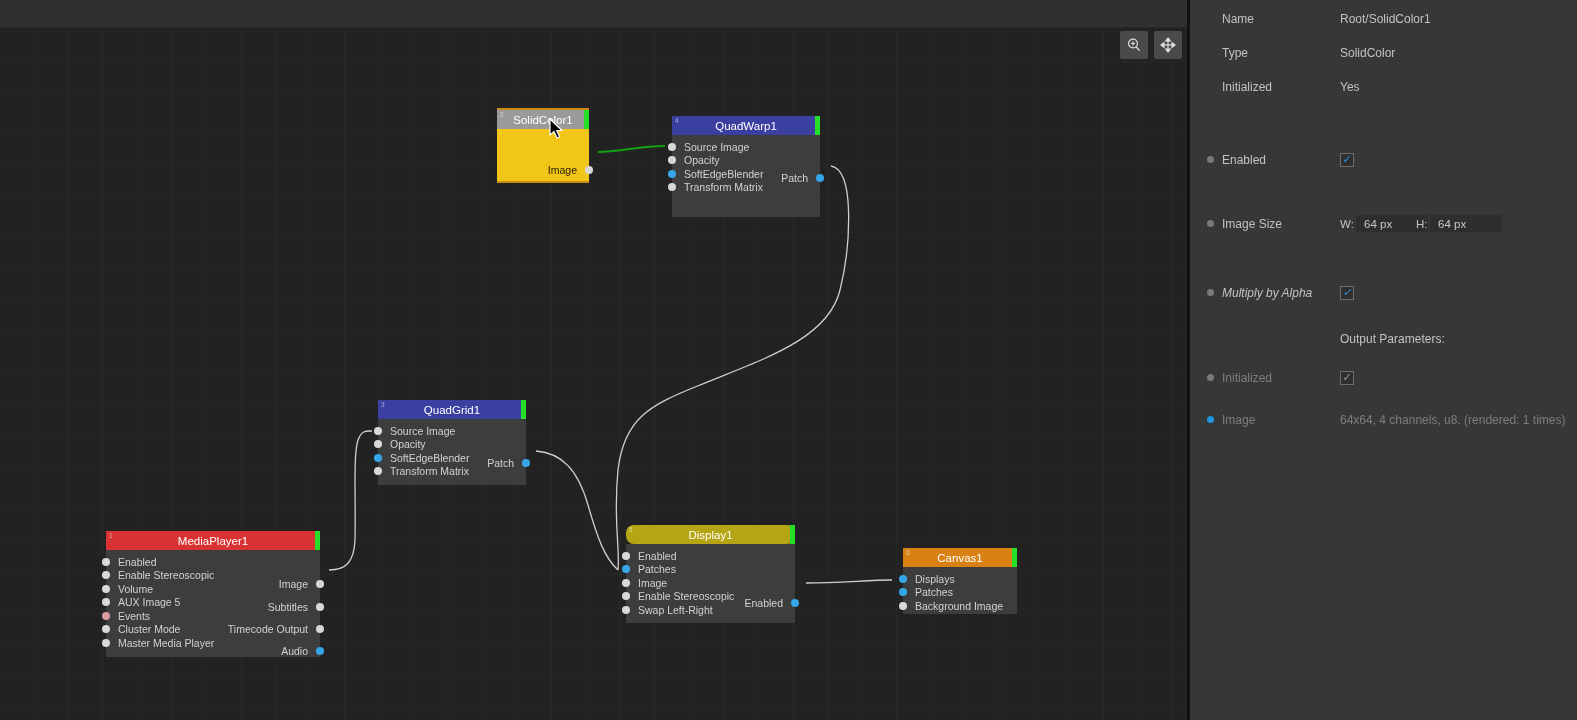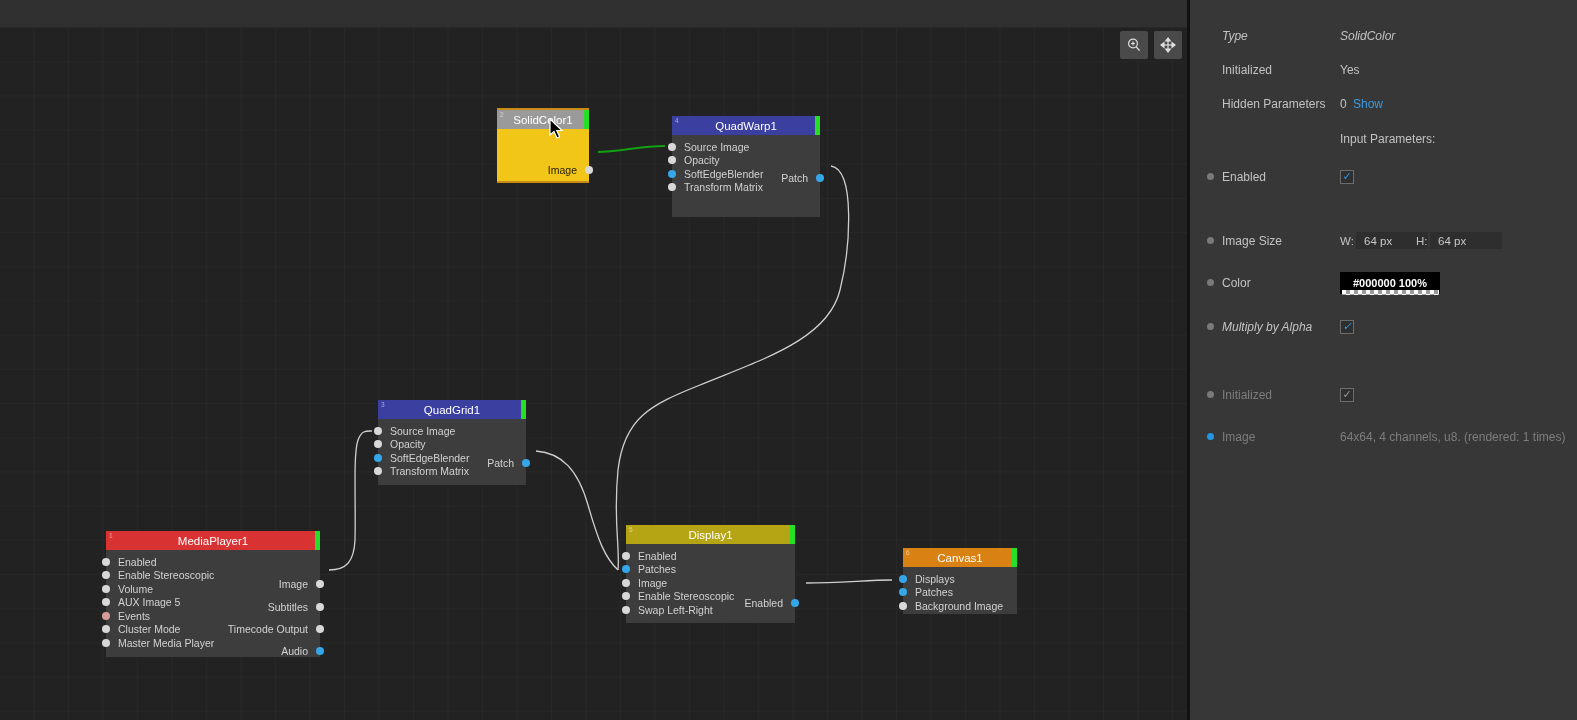--- a/index.html
+++ b/index.html
@@ -311,21 +311,21 @@
           <span class="port out"></span>
         </div>
         <div class="node-row out" style="position:absolute; right:0; left:0; top:94px;">
           <span>Audio</span>
           <span class="port out blue"></span>
         </div>
       </div>
     </div>
 
     <div class="node" id="n-display1" style="left:626px; top:525px; width:169px;">
-      <div class="node-header" style="background:#b5a414;">
+      <div class="node-header" style="background:#b5a414;border-radius:8px;">
         <span class="node-idx">5</span>
         <span>Display1</span>
         <span class="node-accent"></span>
       </div>
       <div class="node-body" style="height:79px;">
         <div class="node-row in">
           <span class="port in"></span>
           <span>Enabled</span>
         </div>
         <div class="node-row in">
@@ -371,66 +371,59 @@
           <span>Background Image</span>
         </div>
       </div>
     </div>
   </div>
 
   <div id="graph-divider"></div>
 
   <div id="panel">
 
-    <div class="prow" style="top:17px;font-style:italic;">
+    <div class="prow" style="top:0px;">
+      <span class="plabel">Name</span>
+      <span class="pvalue">Root/SolidColor1</span>
+    </div>
+    <div class="prow" style="top:17px;">
       <span class="plabel">Type</span>
       <span class="pvalue">SolidColor</span>
     </div>
     <div class="prow" style="top:34px;">
       <span class="plabel">Initialized</span>
       <span class="pvalue">Yes</span>
     </div>
-    <div class="prow" style="top:51px;">
-      <span class="plabel">Hidden Parameters</span>
-      <span class="pvalue">0</span>
-      <span class="link-text" style="position:absolute; left:163px;">Show</span>
-    </div>
-
-    <div class="prow" style="top:69px;">
-      <span class="section-head">Input Parameters:</span>
-    </div>
+
 
     <div class="prow" style="top:90px;">
       <span class="bullet"></span>
       <span class="plabel">Enabled</span>
       <span class="chk">✓</span>
     </div>
 
     <div class="prow" style="top:115px;margin-top:22px;">
       <span class="bullet"></span>
       <span class="plabel">Image Size</span>
       <span class="sizelbl" style="left:150px;">W:</span>
       <span class="sizefield" style="left:166px; width:72px;">64 px</span>
       <span class="sizelbl" style="left:226px;">H:</span>
       <span class="sizefield" style="left:240px; width:72px;">64 px</span>
     </div>
 
-    <div class="prow" style="top:140px;">
-      <span class="bullet"></span>
-      <span class="plabel">Color</span>
-      <span id="color-swatch">#000000 100%</span>
-      <span id="color-alpha"></span>
-    </div>
 
     <div class="prow" style="top:167px;font-style:italic;">
       <span class="bullet"></span>
       <span class="plabel">Multiply by Alpha</span>
       <span class="chk">✓</span>
     </div>
 
+    <div class="prow" style="top:196px;">
+      <span class="section-head">Output Parameters:</span>
+    </div>
 
     <div class="prow dim" style="top:218px;">
       <span class="bullet"></span>
       <span class="plabel">Initialized</span>
       <span class="chk gray">✓</span>
     </div>
 
     <div class="prow dim" style="top:243px;">
       <span class="bullet blue"></span>
       <span class="plabel">Image</span>

